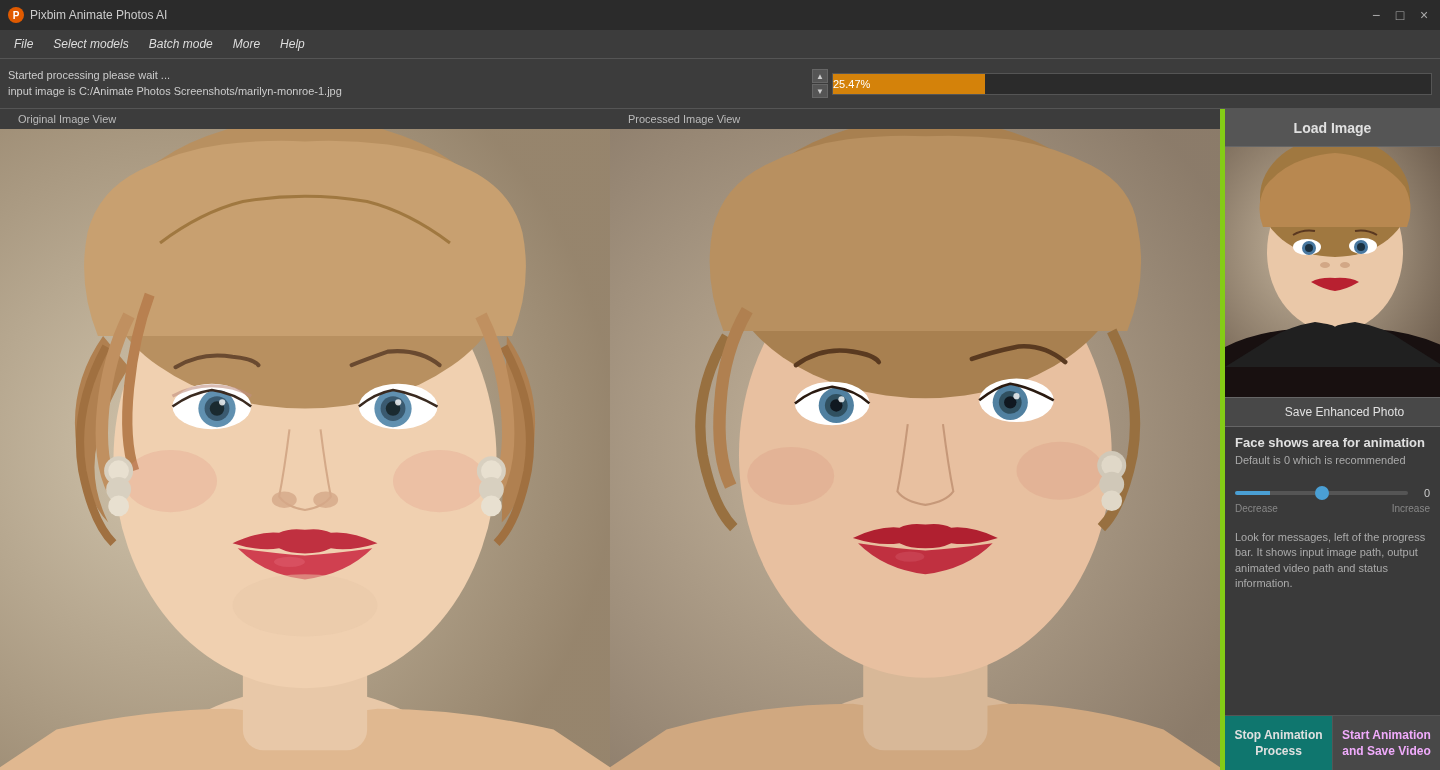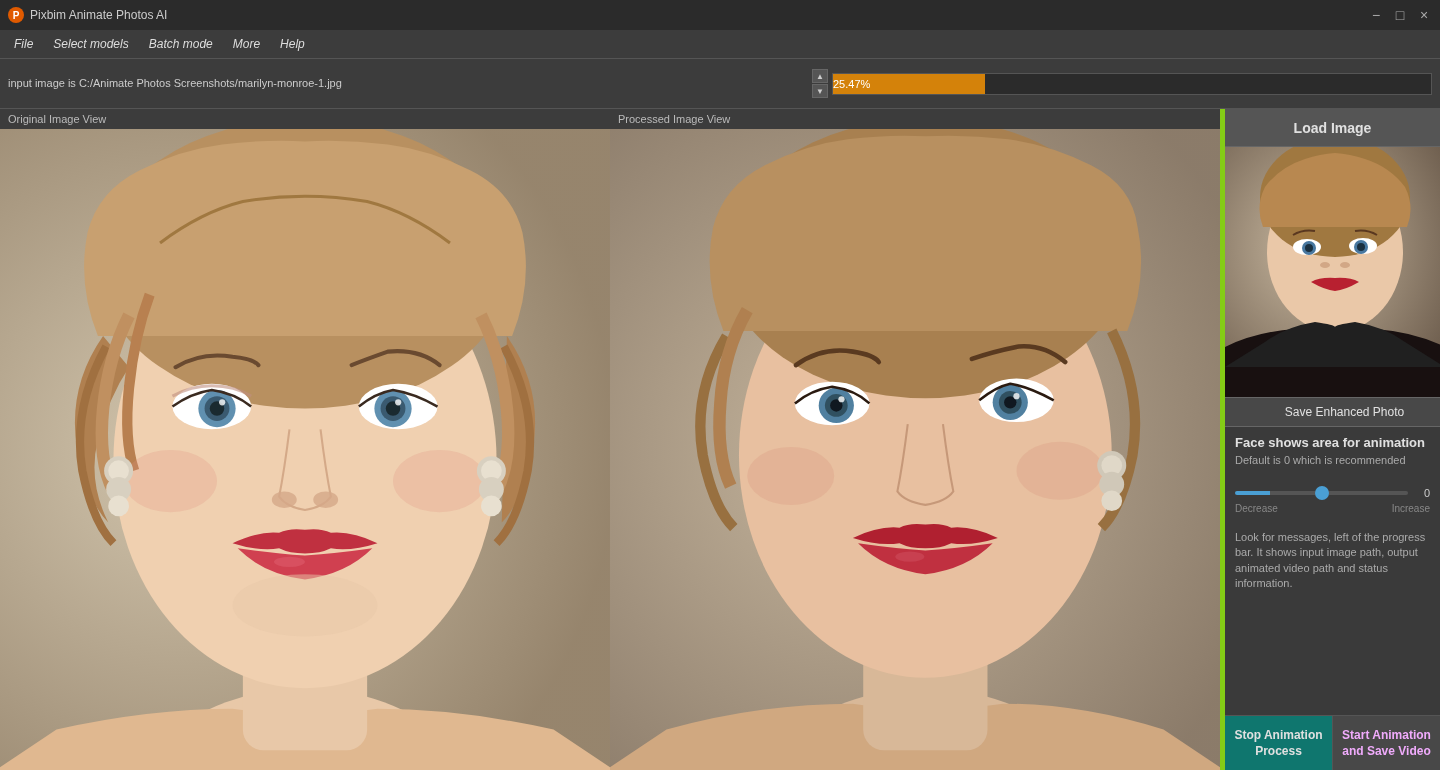--- a/index.html
+++ b/index.html
@@ -143,21 +143,21 @@
     }
     .panel {
       flex: 1;
       display: flex;
       flex-direction: column;
       background: #3c3c3c;
     }
     .panel-label {
       font-size: 11px;
       color: #bbb;
-      padding: 4px 8px;
+      padding: 4px 18px;
       background: #3c3c3c;
     }
     .panel-image {
       flex: 1;
       background: #1a1a1a;
       overflow: hidden;
       position: relative;
     }
 
     
@@ -314,20 +314,21 @@
 <div id="menubar">
   <div class="menu-item">File</div>
   <div class="menu-item">Select models</div>
   <div class="menu-item">Batch mode</div>
   <div class="menu-item">More</div>
   <div class="menu-item">Help</div>
 </div>
 
 <div id="statusbar">
   <div id="status-text">
+    <div>Started processing please wait ...</div>
     <div>input image is C:/Animate  Photos Screenshots/marilyn-monroe-1.jpg</div>
   </div>
   <div id="progress-container">
     <div id="scroll-controls">
       <button class="scroll-btn">▲</button>
       <button class="scroll-btn">▼</button>
     </div>
     <div id="progress-bar-container">
       <div id="progress-fill" style="width: 25.47%"></div>
       <span id="progress-text">25.47%</span>

